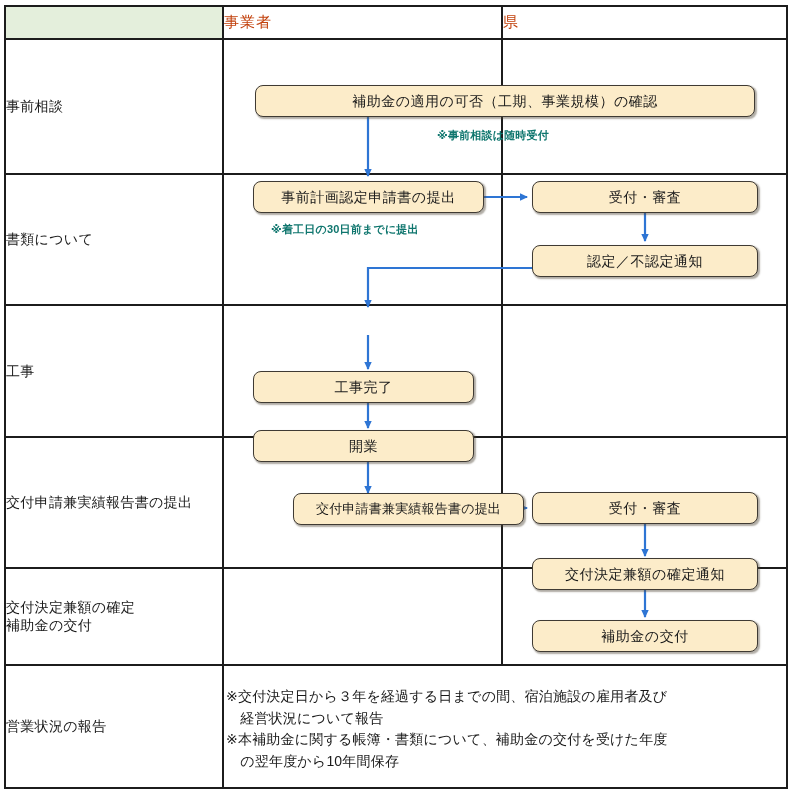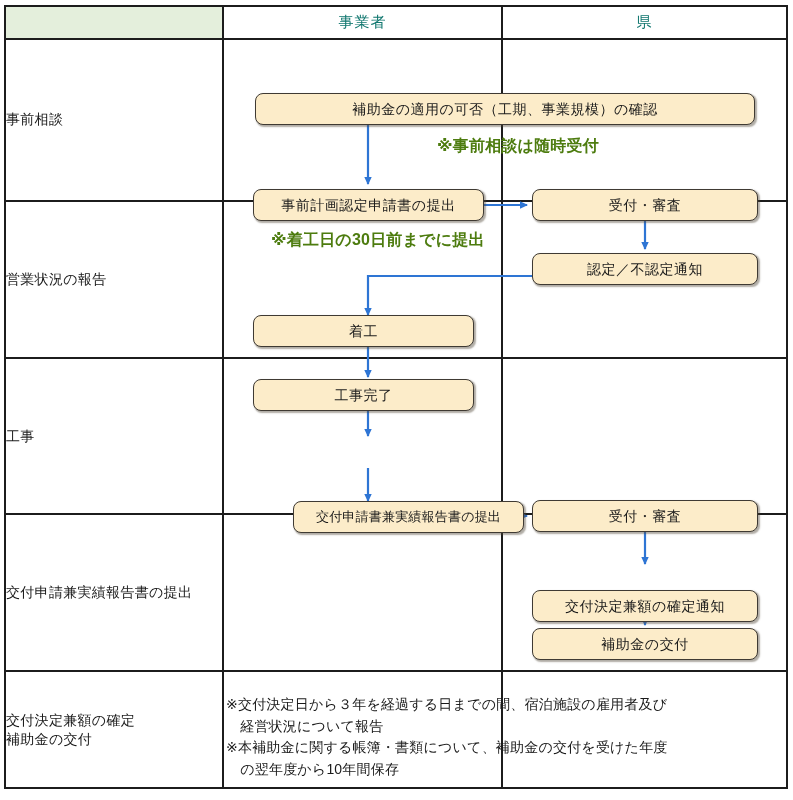--- a/index.html
+++ b/index.html
@@ -41,24 +41,24 @@
     background: #ffffff;
   }
   .col-stage  { width: 218px; }
   .col-biz    { width: 279px; }
   .col-pref   { width: 285px; }
 
   
   .hdr-cell {
     background: #e4efdc;
     height: 31px;
-    text-align: center;
+    text-align: left;
     font-size: 15px;
     font-weight: normal;
-    color: #0f766e;
+    color: #c2410c;
     letter-spacing: 1px;
   }
   .hdr-cell.blank { background: #e4efdc; }
 
   
   .stage-cell {
     padding-left: 8px;
     font-size: 14px;
     line-height: 1.35;
     color: #1a1a1a;
@@ -67,21 +67,21 @@
     white-space: pre-line;
   }
 
   
   .canvas-cell { position: relative; padding: 0; }
 
   
   #overlay {
     position: absolute;
     left: 0;
-    top: 8px;
+    top: 0;
     width: 793px;
     height: 637px;
     pointer-events: none;
   }
   #overlay > * { pointer-events: auto; }
 
   
   .node {
     position: absolute;
     box-sizing: border-box;
@@ -96,22 +96,22 @@
     line-height: 1.2;
     color: #1a1a1a;
     letter-spacing: 0.5px;
     box-shadow: 1.5px 1.5px 1.5px rgba(80,70,55,0.45);
   }
   .node.small { font-size: 13px; letter-spacing: 0.2px; margin-left: 40px; }
 
   
   .note-red {
     position: absolute;
-    color: #4d7c0f;
-    font-size: 16px;
+    color: #0f766e;
+    font-size: 11px;
     font-weight: bold;
     letter-spacing: 0.2px;
     white-space: nowrap;
     text-align: right;
   }
 
   
   .text-block {
     position: absolute;
     font-size: 14px;
@@ -148,39 +148,43 @@
         <th class="hdr-cell">県</th>
       </tr>
     </thead>
     <tbody>
       <tr style="height:129px;">
         <td class="stage-cell">事前相談</td>
         <td class="canvas-cell"></td>
         <td class="canvas-cell"></td>
       </tr>
       <tr style="height:125px;">
-        <td class="stage-cell">営業状況の報告</td>
+        <td class="stage-cell">書類について</td>
         <td class="canvas-cell"></td>
         <td class="canvas-cell"></td>
       </tr>
       <tr style="height:125px;border-radius:11px;">
         <td class="stage-cell">工事</td>
         <td class="canvas-cell"></td>
         <td class="canvas-cell"></td>
       </tr>
       <tr style="height:125px;border-radius:16px;">
         <td class="stage-cell">交付申請兼実績報告書の提出</td>
         <td class="canvas-cell"></td>
         <td class="canvas-cell"></td>
       </tr>
       <tr style="height:93px;">
         <td class="stage-cell">交付決定兼額の確定
 補助金の交付</td>
         <td class="canvas-cell"></td>
         <td class="canvas-cell"></td>
+      </tr>
+      <tr style="height:117px;">
+        <td class="stage-cell">営業状況の報告</td>
+        <td class="canvas-cell" colspan="2"></td>
       </tr>
     </tbody>
   </table>
 
   <div id="overlay">
 
     <svg id="connectors" viewBox="0 0 793 800" xmlns="http://www.w3.org/2000/svg">
       <defs>
         <marker id="ah" markerWidth="9" markerHeight="9" refX="7.4" refY="4.5" orient="auto" markerUnits="userSpaceOnUse">
           <path d="M0,0.6 L8.4,4.5 L0,8.4 z" fill="#2e75d4"></path>
@@ -211,27 +215,27 @@
     </svg>
 
     <div class="node" style="left:255px; top:85px; width:500px; height:32px;">補助金の適用の可否（工期、事業規模）の確認</div>
     <div class="note-red" style="left:437px; top:128px;">※事前相談は随時受付</div>
 
     <div class="node" style="left:253px; top:181px; width:231px; height:32px;">事前計画認定申請書の提出</div>
     <div class="note-red" style="left:271px; top:222px;">※着工日の30日前までに提出</div>
     <div class="node" style="left:532px; top:181px; width:226px; height:32px;">受付・審査</div>
     <div class="node" style="left:532px; top:245px; width:226px; height:32px;">認定／不認定通知</div>
 
-    <div class="node" style="left:253px; top:307px; width:221px; height:32px;">着工</div>
     <div class="node" style="left:253px; top:371px; width:221px; height:32px;text-align:right;">工事完了</div>
 
+    <div class="node" style="left:253px; top:430px; width:221px; height:32px;">開業</div>
     <div class="node small" style="left:253px; top:493px; width:231px; height:32px;">交付申請書兼実績報告書の提出</div>
     <div class="node" style="left:532px; top:492px; width:226px; height:32px;">受付・審査</div>
 
-    <div class="node" style="left:532px; top:558px; width:226px; height:32px;margin-top:24px;">交付決定兼額の確定通知</div>
+    <div class="node" style="left:532px; top:558px; width:226px; height:32px;">交付決定兼額の確定通知</div>
     <div class="node" style="left:532px; top:620px; width:226px; height:32px;">補助金の交付</div>
 
     <div class="text-block" style="left:226px; top:686px; width:545px;">※交付決定日から３年を経過する日までの間、宿泊施設の雇用者及び
 　経営状況について報告
 ※本補助金に関する帳簿・書類について、補助金の交付を受けた年度
 　の翌年度から10年間保存</div>
 
   </div>
 </div>
 

